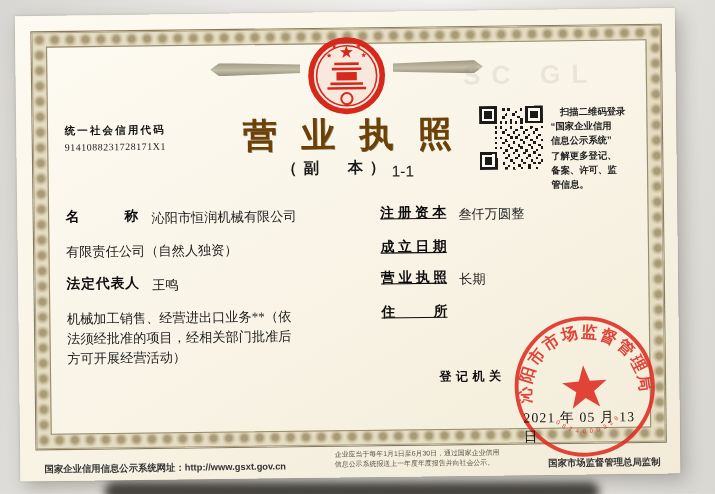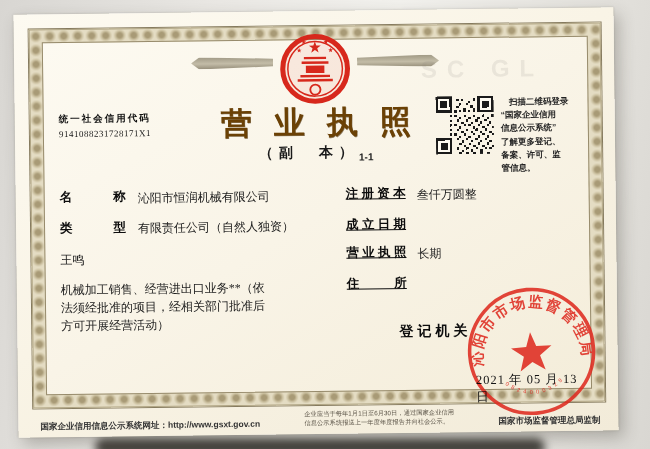--- a/index.html
+++ b/index.html
@@ -46,40 +46,40 @@
   .credit{position:absolute;left:14px;top:70px;}
   .credit-label{font-size:9.5px;font-weight:bold;letter-spacing:2px;color:#111;}
   .credit-code{font-size:9px;font-family:"Liberation Serif",serif;color:#161616;margin-top:3px;letter-spacing:.5px;}
   .title{
     position:absolute;left:0;right:0;top:62px;text-align:center;
     font-size:31px;font-weight:bold;color:#6b4105;
     letter-spacing:22px;padding-left:22px;
     text-shadow:0.6px 0.6px 0 rgba(58,34,2,.55);
   }
   .subtitle{position:absolute;left:0;right:0;top:104px;text-align:center;font-size:14px;font-weight:bold;color:#1a1a1a;letter-spacing:6px;}
-  .copy-num{font-size:10px;font-weight:bold;letter-spacing:0;vertical-align:-4px;color:#222;}
+  .copy-num{font-size:14px;font-weight:normal;letter-spacing:0;vertical-align:-4px;color:#222;}
   .qr-block{position:absolute;right:6px;top:58px;display:flex;gap:7px;z-index:2;}
   .qr-code{width:58px;height:58px;}
   .qr-text{width:80px;font-size:8.5px;line-height:1.55;color:#222;font-weight:bold;}
   .qr-text div:first-child{text-indent:1em;}
   
   .fields-left{position:absolute;left:14px;top:146px;width:296px;}
   .fields-right{position:absolute;left:300px;top:146px;width:250px;}
   .frow{display:flex;margin-bottom:12px;}
   .flabel{
     flex:0 0 auto;font-weight:bold;font-size:12.5px;color:#0d0d0d;
     display:inline-block;text-align:justify;text-align-last:justify;
     margin-right:12px;line-height:1.35;
   }
   .fields-left .flabel{width:66px;}
   .fields-right .flabel{width:60px;margin-right:11px;text-decoration:underline;}
   .fvalue{font-size:12px;color:#1c1c1c;font-family:"Liberation Serif",serif;line-height:1.5;padding-top:.5px;}
   .fields-left .fvalue{max-width:212px;}
   
-  .authority{position:absolute;left:352px;top:284px;font-size:14px;font-weight:bold;letter-spacing:4px;color:#0d0d0d;}
+  .authority{position:absolute;left:352px;top:296px;font-size:11px;font-weight:bold;letter-spacing:4px;color:#0d0d0d;}
   .reg-date{position:absolute;left:428px;top:334px;font-size:12.5px;color:#151515;letter-spacing:1px;font-family:"Liberation Serif",serif;}
   .seal{position:absolute;left:418px;top:248px;width:132px;height:132px;z-index:5;opacity:.88;mix-blend-mode:multiply;transform:rotate(-4deg);}
   
   .footer{
     position:absolute;left:22px;right:18px;bottom:4px;
     display:flex;justify-content:space-between;align-items:flex-end;z-index:3;
   }
   .footer-left{font-size:8.5px;color:#333;font-weight:bold;}
   .footer-center{font-size:6.3px;color:#5a5347;line-height:1.4;text-align:left;transform:translateY(-2px);}
   .footer-right{font-size:8.5px;color:#333;font-weight:bold;}
@@ -257,24 +257,24 @@
         <div>管信息。</div>
       </div>
     </div>
 
     <div class="fields-left">
       <div class="frow">
         <span class="flabel">名称</span>
         <span class="fvalue">沁阳市恒润机械有限公司</span>
       </div>
       <div class="frow">
-        <span class="flabel">类型</span>
         <span class="fvalue">有限责任公司（自然人独资）</span>
       </div>
       <div class="frow">
+        <span class="flabel">法定代表人</span>
         <span class="fvalue">王鸣</span>
       </div>
       <div class="frow">
         <span class="fvalue">机械加工销售、经营进出口业务**（依法须经批准的项目，经相关部门批准后方可开展经营活动）</span>
       </div>
     </div>
 
     <div class="fields-right">
       <div class="frow">
         <span class="flabel">注册资本</span>

